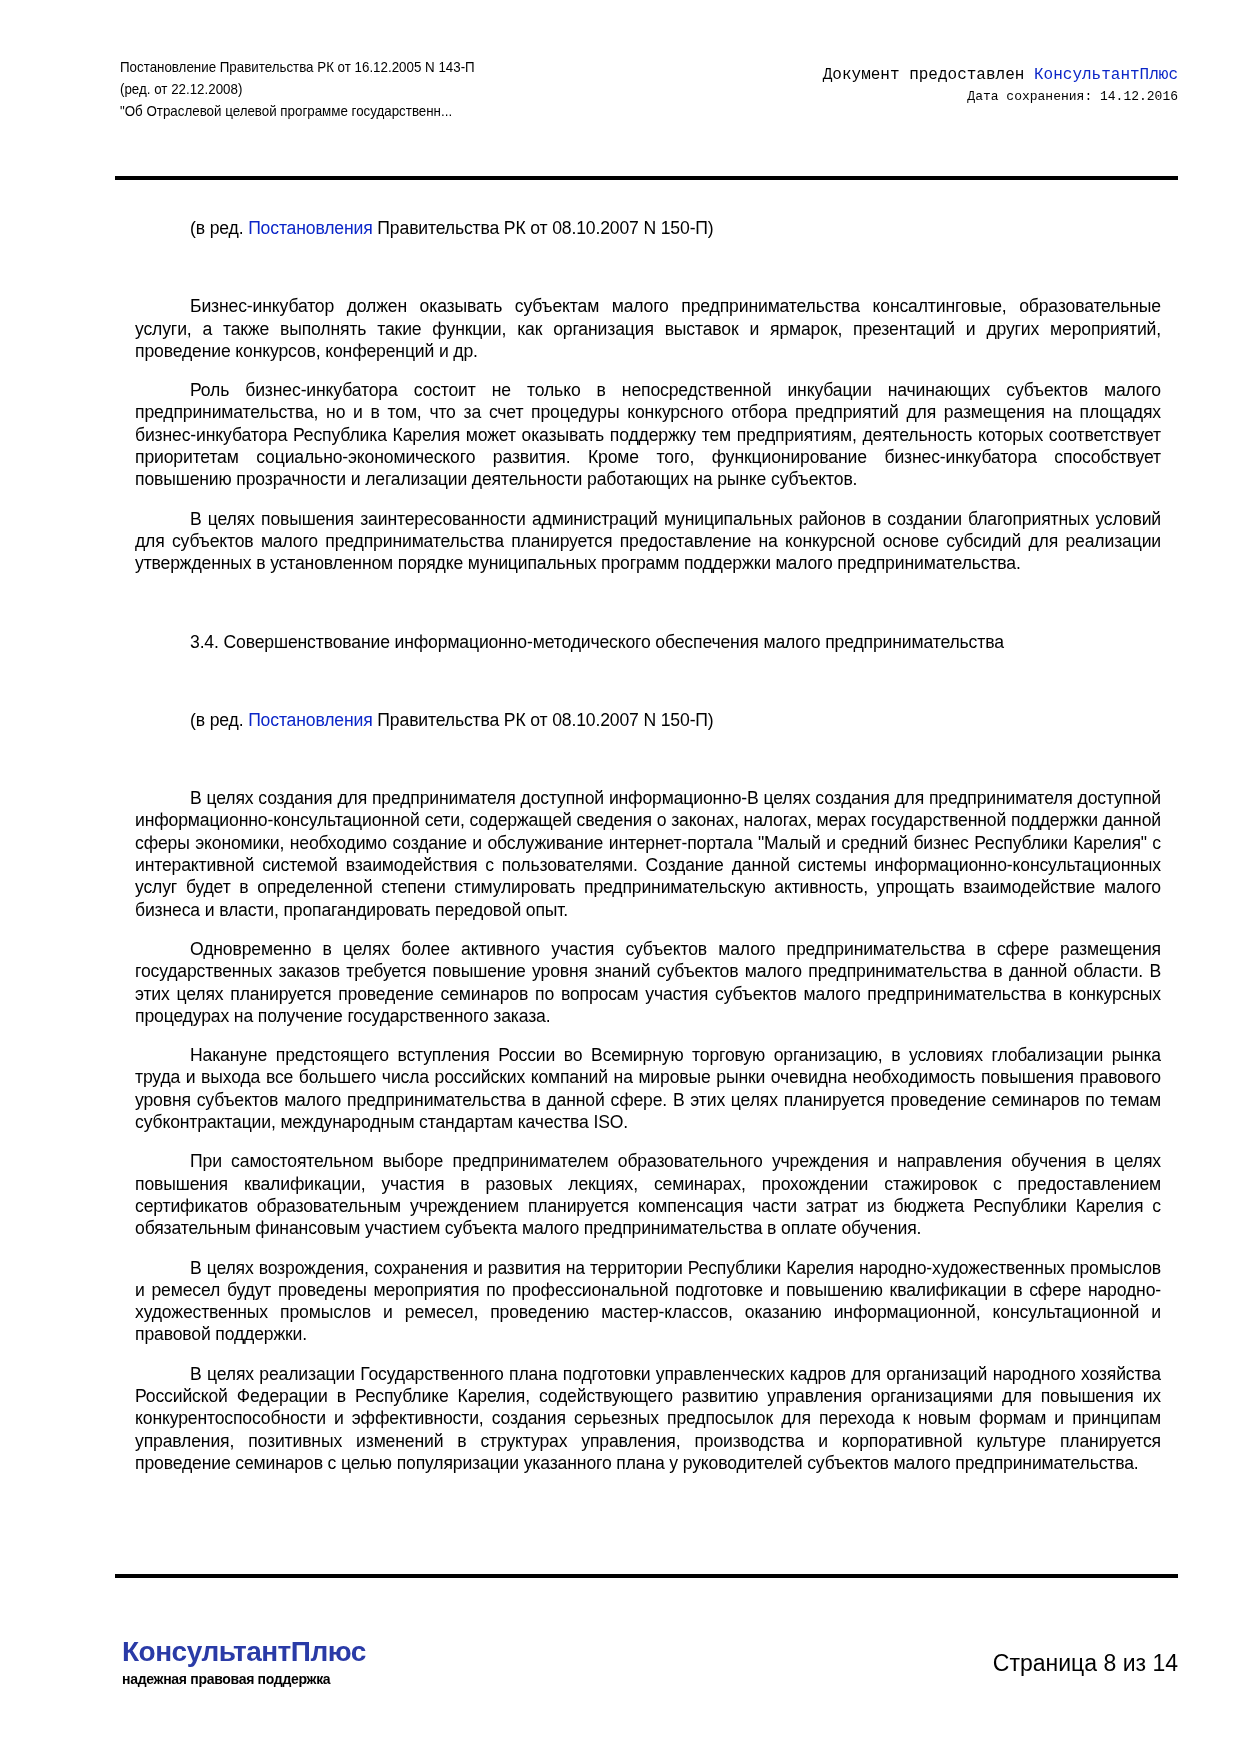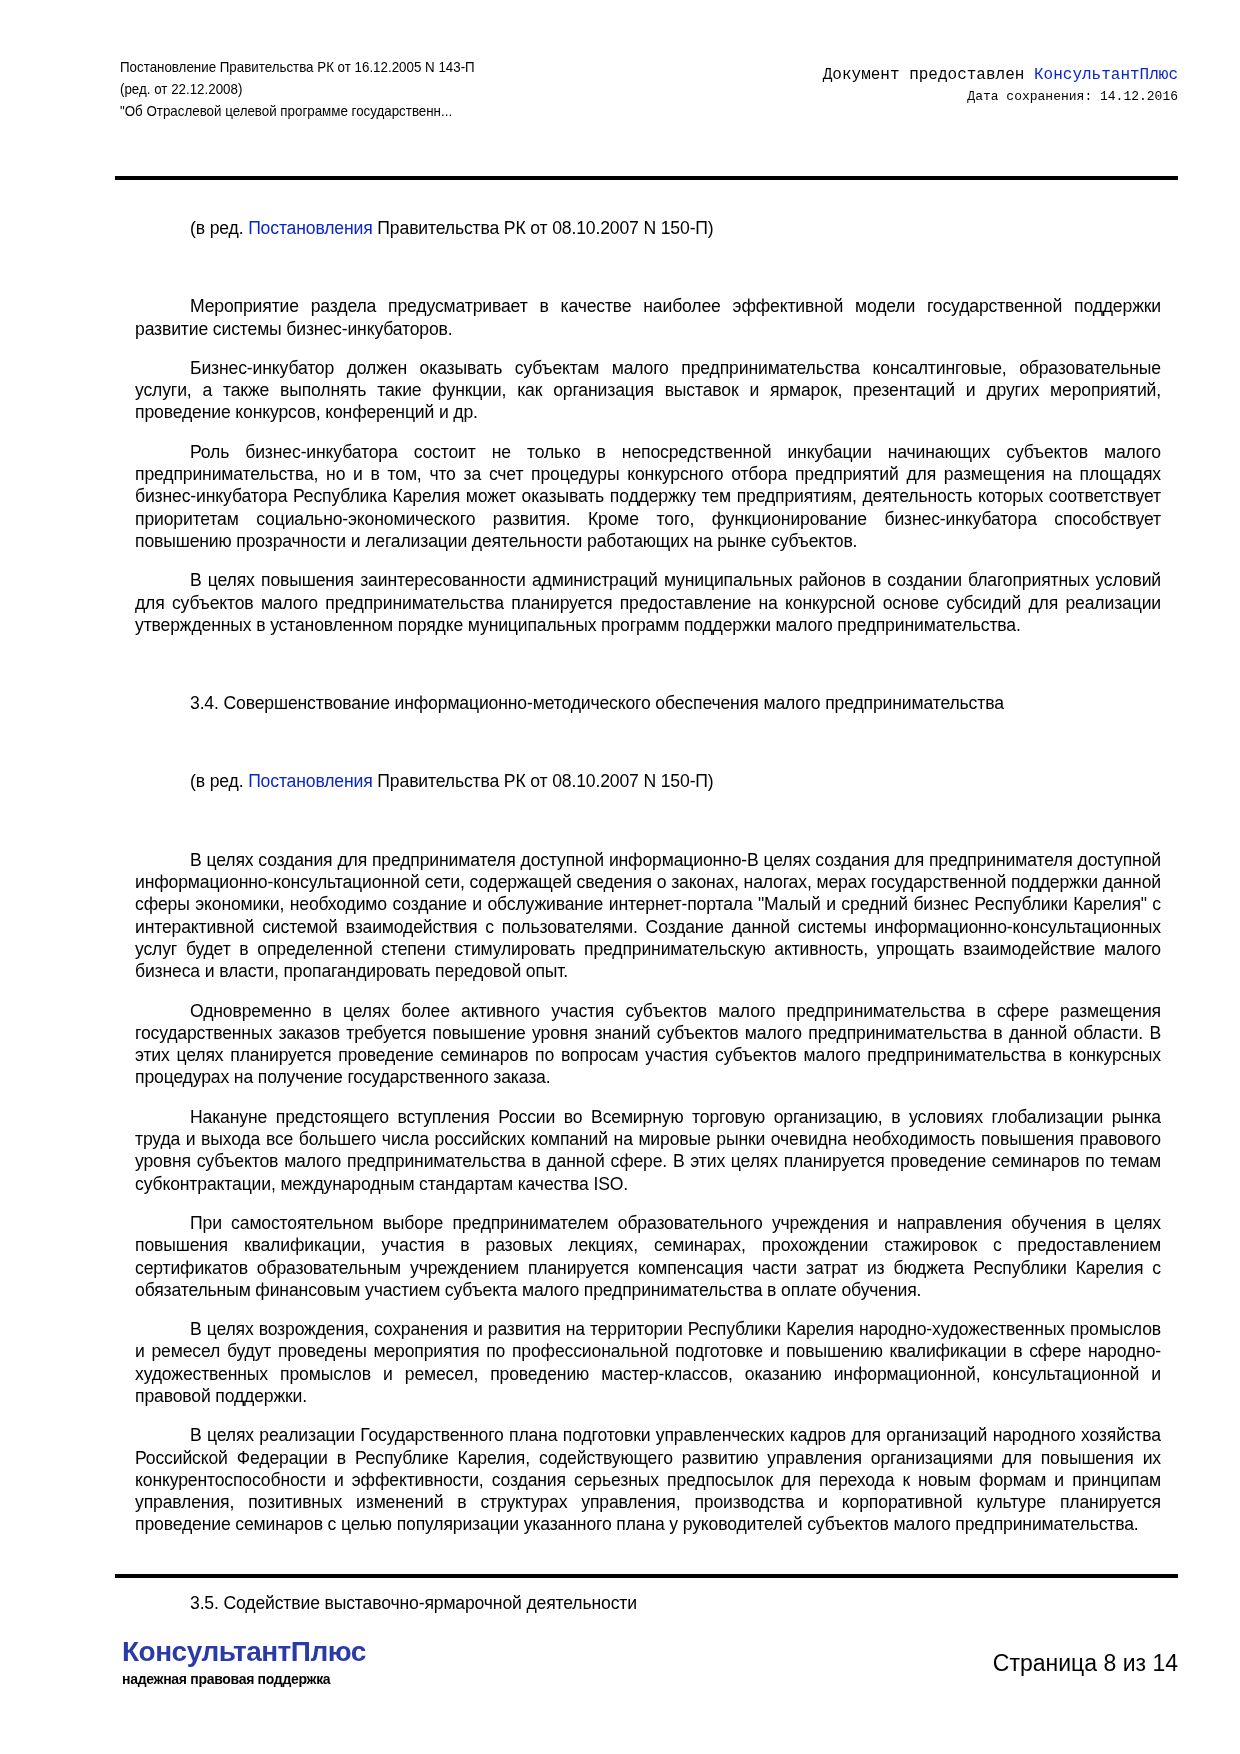--- a/index.html
+++ b/index.html
@@ -40,39 +40,37 @@
   <div class="sub">Дата сохранения: 14.12.2016</div>
 </div>
 
 <div class="rule top"></div>
 
 <div class="body">
   <p class="ref">
     <span>(в ред. </span><span class="link">Постановления</span><span> Правительства РК от 08.10.2007 N 150-П)</span>
   </p>
   <div class="gap"></div>
-  <p>Мероприятие раздела предусматривает в качестве наиболее эффективной модели государственной поддержки развитие системы бизнес-инкубаторов.</p>
   <p>Бизнес-инкубатор должен оказывать субъектам малого предпринимательства консалтинговые, образовательные услуги, а также выполнять такие функции, как организация выставок и ярмарок, презентаций и других мероприятий, проведение конкурсов, конференций и др.</p>
   <p>Роль бизнес-инкубатора состоит не только в непосредственной инкубации начинающих субъектов малого предпринимательства, но и в том, что за счет процедуры конкурсного отбора предприятий для размещения на площадях бизнес-инкубатора Республика Карелия может оказывать поддержку тем предприятиям, деятельность которых соответствует приоритетам социально-экономического развития. Кроме того, функционирование бизнес-инкубатора способствует повышению прозрачности и легализации деятельности работающих на рынке субъектов.</p>
   <p>В целях повышения заинтересованности администраций муниципальных районов в создании благоприятных условий для субъектов малого предпринимательства планируется предоставление на конкурсной основе субсидий для реализации утвержденных в установленном порядке муниципальных программ поддержки малого предпринимательства.</p>
   <div class="gap"></div>
   <p class="heading">3.4. Совершенствование информационно-методического обеспечения малого предпринимательства</p>
   <div class="gap"></div>
   <p class="ref">
     <span>(в ред. </span><span class="link">Постановления</span><span> Правительства РК от 08.10.2007 N 150-П)</span>
   </p>
   <div class="gap"></div>
   <p>В целях создания для предпринимателя доступной информационно-В целях создания для предпринимателя доступной информационно-консультационной сети, содержащей сведения о законах, налогах, мерах государственной поддержки данной сферы экономики, необходимо создание и обслуживание интернет-портала "Малый и средний бизнес Республики Карелия" с интерактивной системой взаимодействия с пользователями. Создание данной системы информационно-консультационных услуг будет в определенной степени стимулировать предпринимательскую активность, упрощать взаимодействие малого бизнеса и власти, пропагандировать передовой опыт.</p>
   <p>Одновременно в целях более активного участия субъектов малого предпринимательства в сфере размещения государственных заказов требуется повышение уровня знаний субъектов малого предпринимательства в данной области. В этих целях планируется проведение семинаров по вопросам участия субъектов малого предпринимательства в конкурсных процедурах на получение государственного заказа.</p>
   <p>Накануне предстоящего вступления России во Всемирную торговую организацию, в условиях глобализации рынка труда и выхода все большего числа российских компаний на мировые рынки очевидна необходимость повышения правового уровня субъектов малого предпринимательства в данной сфере. В этих целях планируется проведение семинаров по темам субконтрактации, международным стандартам качества ISO.</p>
   <p>При самостоятельном выборе предпринимателем образовательного учреждения и направления обучения в целях повышения квалификации, участия в разовых лекциях, семинарах, прохождении стажировок с предоставлением сертификатов образовательным учреждением планируется компенсация части затрат из бюджета Республики Карелия с обязательным финансовым участием субъекта малого предпринимательства в оплате обучения.</p>
   <p>В целях возрождения, сохранения и развития на территории Республики Карелия народно-художественных промыслов и ремесел будут проведены мероприятия по профессиональной подготовке и повышению квалификации в сфере народно-художественных промыслов и ремесел, проведению мастер-классов, оказанию информационной, консультационной и правовой поддержки.</p>
   <p>В целях реализации Государственного плана подготовки управленческих кадров для организаций народного хозяйства Российской Федерации в Республике Карелия, содействующего развитию управления организациями для повышения их конкурентоспособности и эффективности, создания серьезных предпосылок для перехода к новым формам и принципам управления, позитивных изменений в структурах управления, производства и корпоративной культуре планируется проведение семинаров с целью популяризации указанного плана у руководителей субъектов малого предпринимательства.</p>
   <div class="gap"></div>
-  <p class="heading">3.5. Содействие выставочно-ярмарочной деятельности</p>
 </div>
 
 <div class="rule bottom"></div>
 
 <div class="logo">
   <div class="brand">КонсультантПлюс</div>
   <div class="tag">надежная правовая поддержка</div>
 </div>
 
 <div class="site">www.consultant.ru</div>

